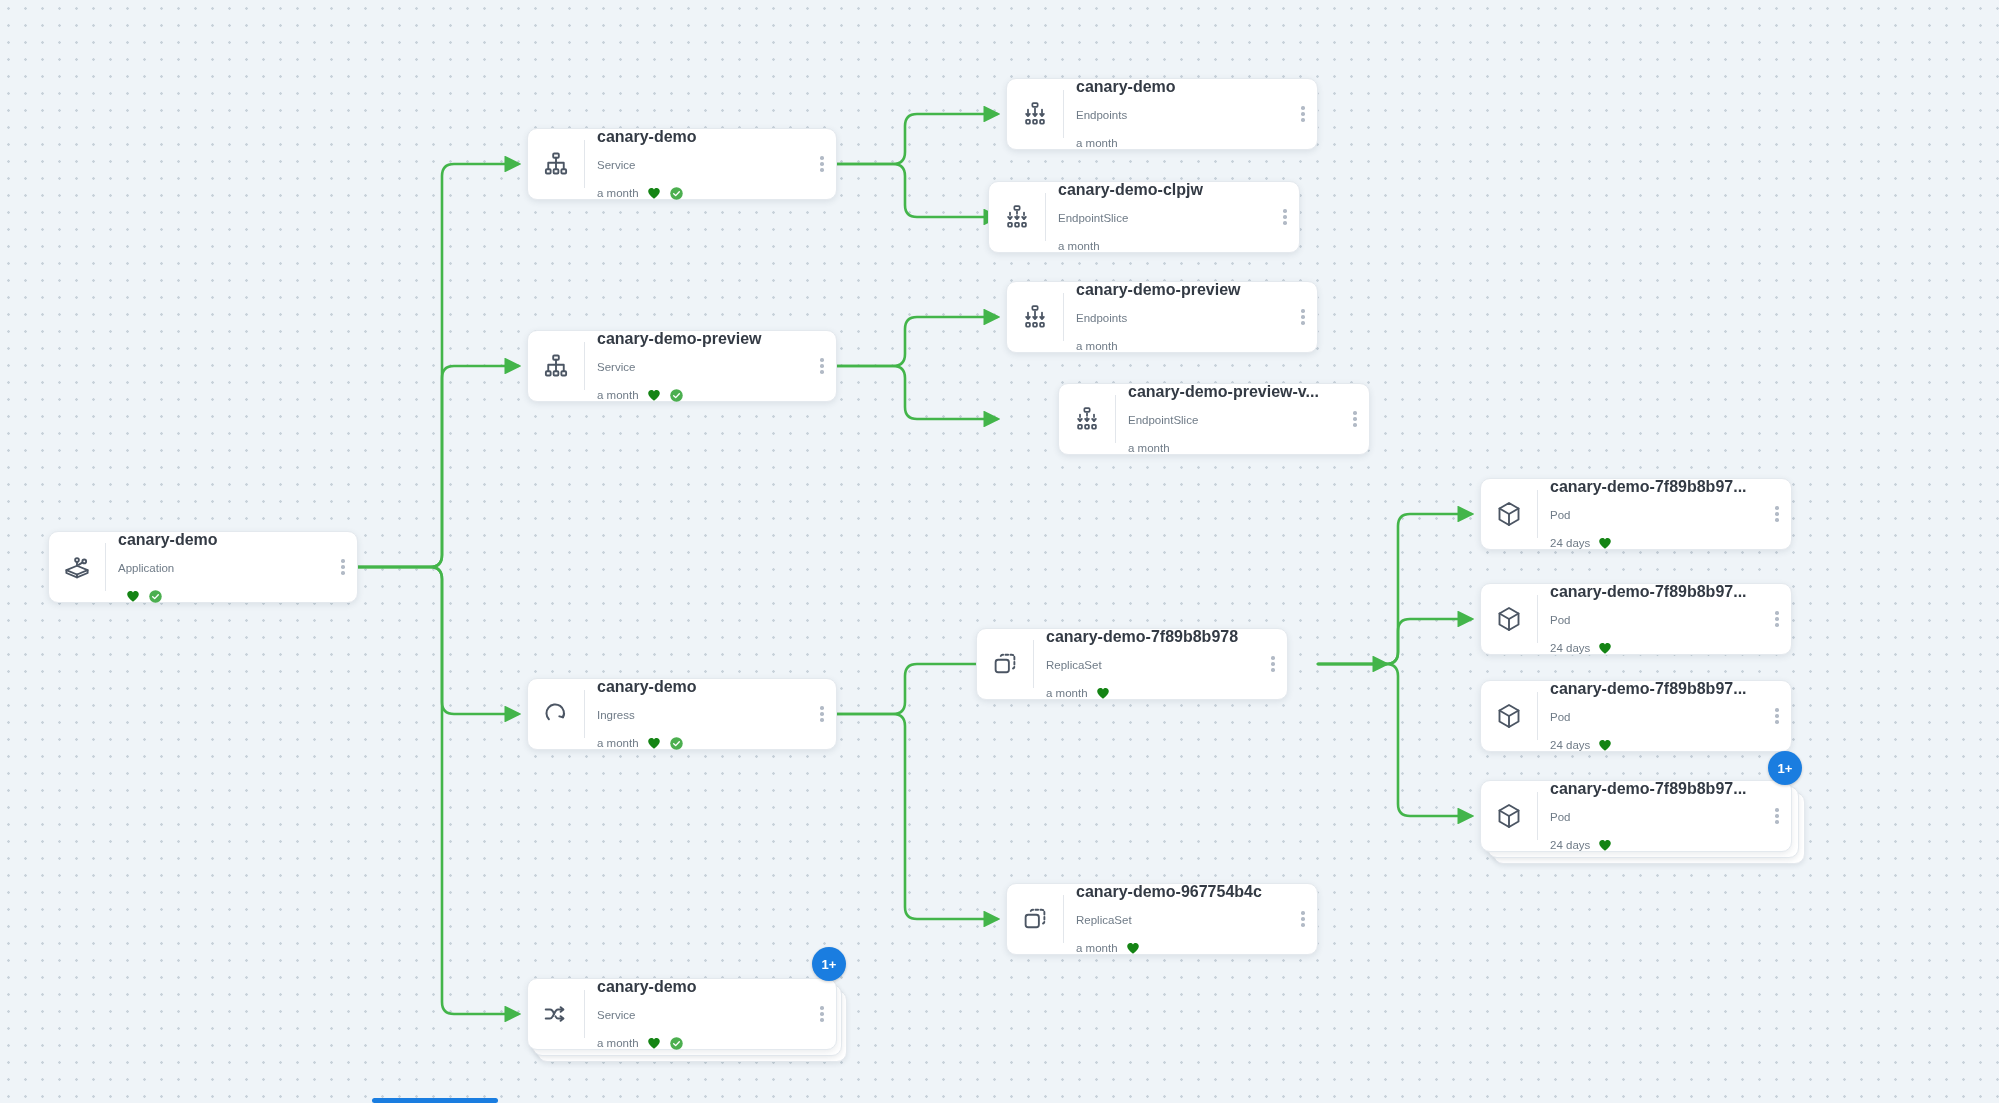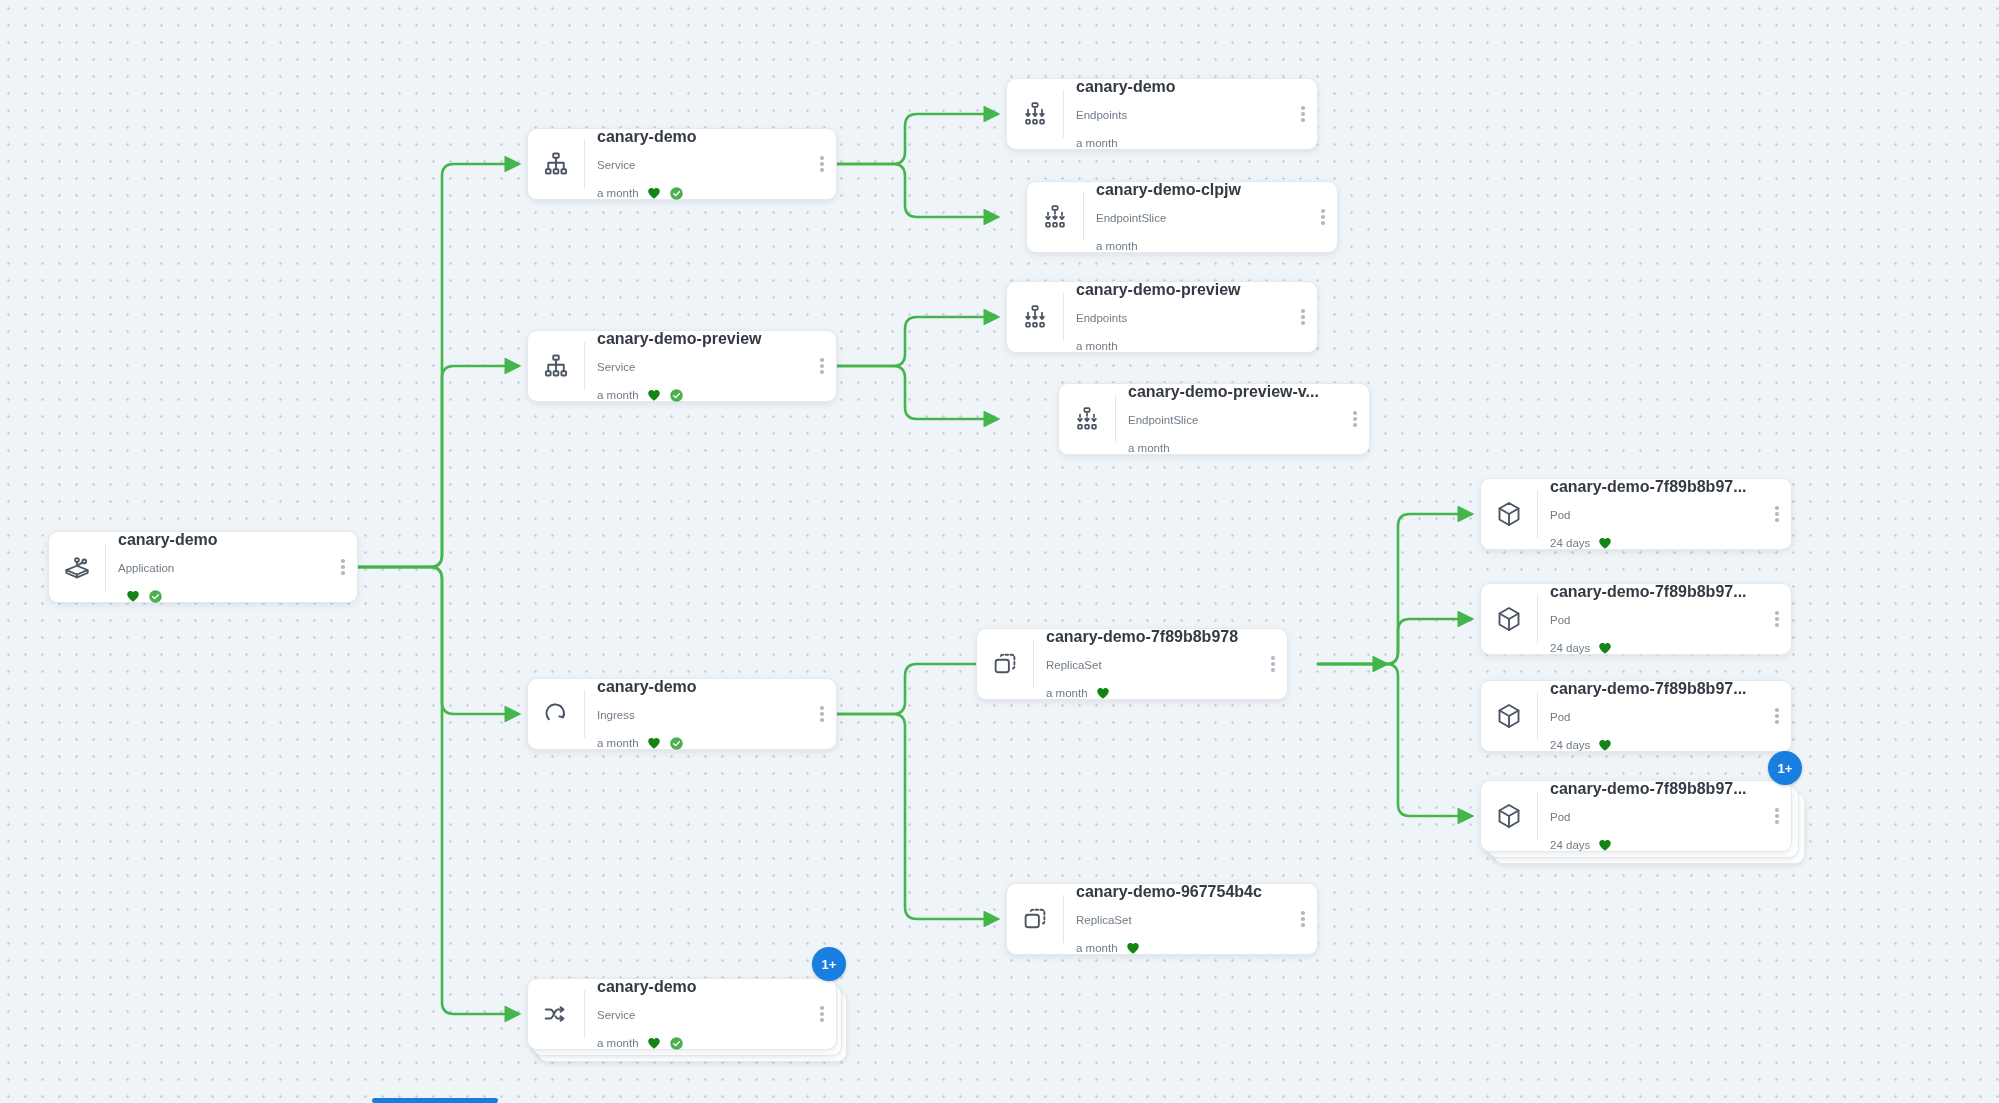--- a/index.html
+++ b/index.html
@@ -302,21 +302,21 @@
           <span>a month</span>
         </div>
     </div>
     <div class="kebab">
         <i></i>
         <i></i>
         <i></i>
       </div>
   </div>
 
-  <div class="node w312" style="left:1026px;top:181px">
+  <div class="node w312" style="left:988px;top:181px">
     <div class="icon-box">
         <svg viewBox="0 0 24 24">
           <use href="#icon-endpointslice"></use>
         </svg>
       </div>
     <div class="divider"></div>
     <div class="content">
       <div class="name">canary-demo-clpjw</div>
       <div class="kind">EndpointSlice</div>
       <div class="meta">

